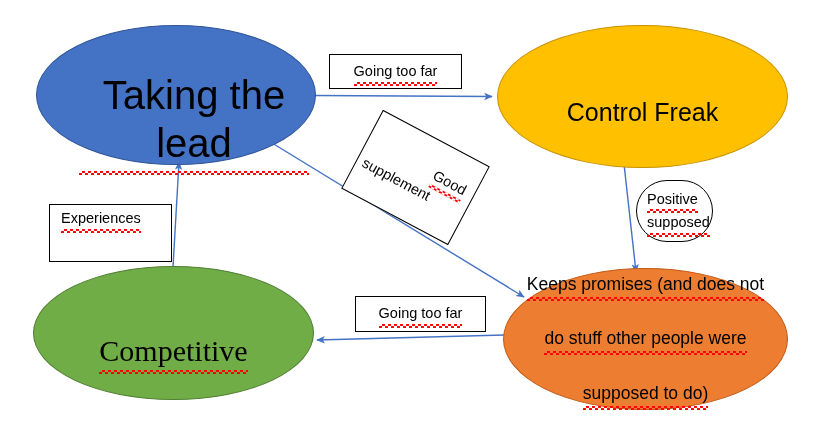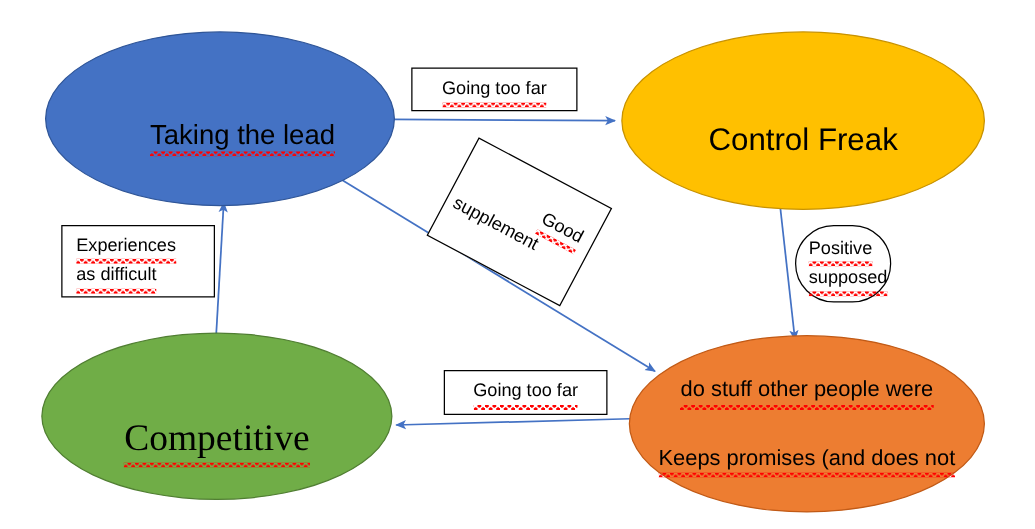--- a/index.html
+++ b/index.html
@@ -33,21 +33,21 @@
     color: #000000;
     line-height: 1.22;
     padding: 0 6px;
     white-space: pre-line;
   }
   #node-taking-lead {
     left: 36px;  top: 25px;  width: 280px; height: 140px;
     background: #4472C4;
     border: 1px solid #2F5597;
   }
-  #node-taking-lead .node-label { font-size: 22px; margin-left: 36px; }
+  #node-taking-lead .node-label { font-size: 40px; margin-left: 36px; }
 
   #node-control-freak {
     left: 497px; top: 25px;  width: 291px; height: 143px;
     background: #FFC000;
     border: 1px solid #C89200;
   }
   #node-control-freak .node-label { font-size: 25px; }
 
   #node-competitive {
     left: 33px;  top: 266px; width: 281px; height: 134px;
@@ -105,23 +105,24 @@
     flex-direction: column;
     justify-content: center;
     white-space: pre-line;
   }
   #label-going-too-far-top {
     left: 329px; top: 54px; width: 133px; height: 35px;
     align-items: center;
     padding: 0 4px;
   }
   #label-experiences {
-    left: 49px; top: 180px; width: 123px; height: 58px;
+    left: 49px; top: 204px; width: 123px; height: 58px;
     align-items: flex-start;
     padding: 2px 0 2px 11px;
+    justify-content: space-between;
   }
   #label-positive-opposite {
     left: 636px; top: 180px; width: 77px; height: 62px;
     align-items: flex-start;
     padding: 2px 0 2px 10px;
     border-radius: 31px;
   }
   #label-going-too-far-bottom {
     left: 355px; top: 296px; width: 131px; height: 36px;
     align-items: center;
@@ -174,22 +175,23 @@
   </div>
 
   <div class="node" id="node-competitive">
     <div class="node-label">
       <span class="sq">Competitive</span>
     </div>
   </div>
 
   <div class="node" id="node-keeps-promises">
     <div class="node-label">
+      <div><span class="sq">Keeps promises (and does not</span></div>
       <div><span class="sq">do stuff other people were</span></div>
-      <div><span class="sq">Keeps promises (and does not</span></div>
+      <div><span class="sq">supposed to do)</span></div>
     </div>
   </div>
 
   <div class="edge-label" id="label-going-too-far-top">
     <span class="sq">Going too far</span>
   </div>
 
   <div class="edge-label" id="label-good-supplement">
     <span class="sq line-1">Good</span>
     <span class="line-2">supplement</span>
@@ -199,16 +201,15 @@
     <span class="sq">Positive</span>
     <span class="sq">supposed</span>
   </div>
 
   <div class="edge-label" id="label-going-too-far-bottom">
     <span class="sq">Going too far</span>
   </div>
 
   <div class="edge-label" id="label-experiences">
     <span class="sq">Experiences</span>
-    <span class="sq">as difficult</span>
   </div>
 
 </div>
 
 </body></html>

